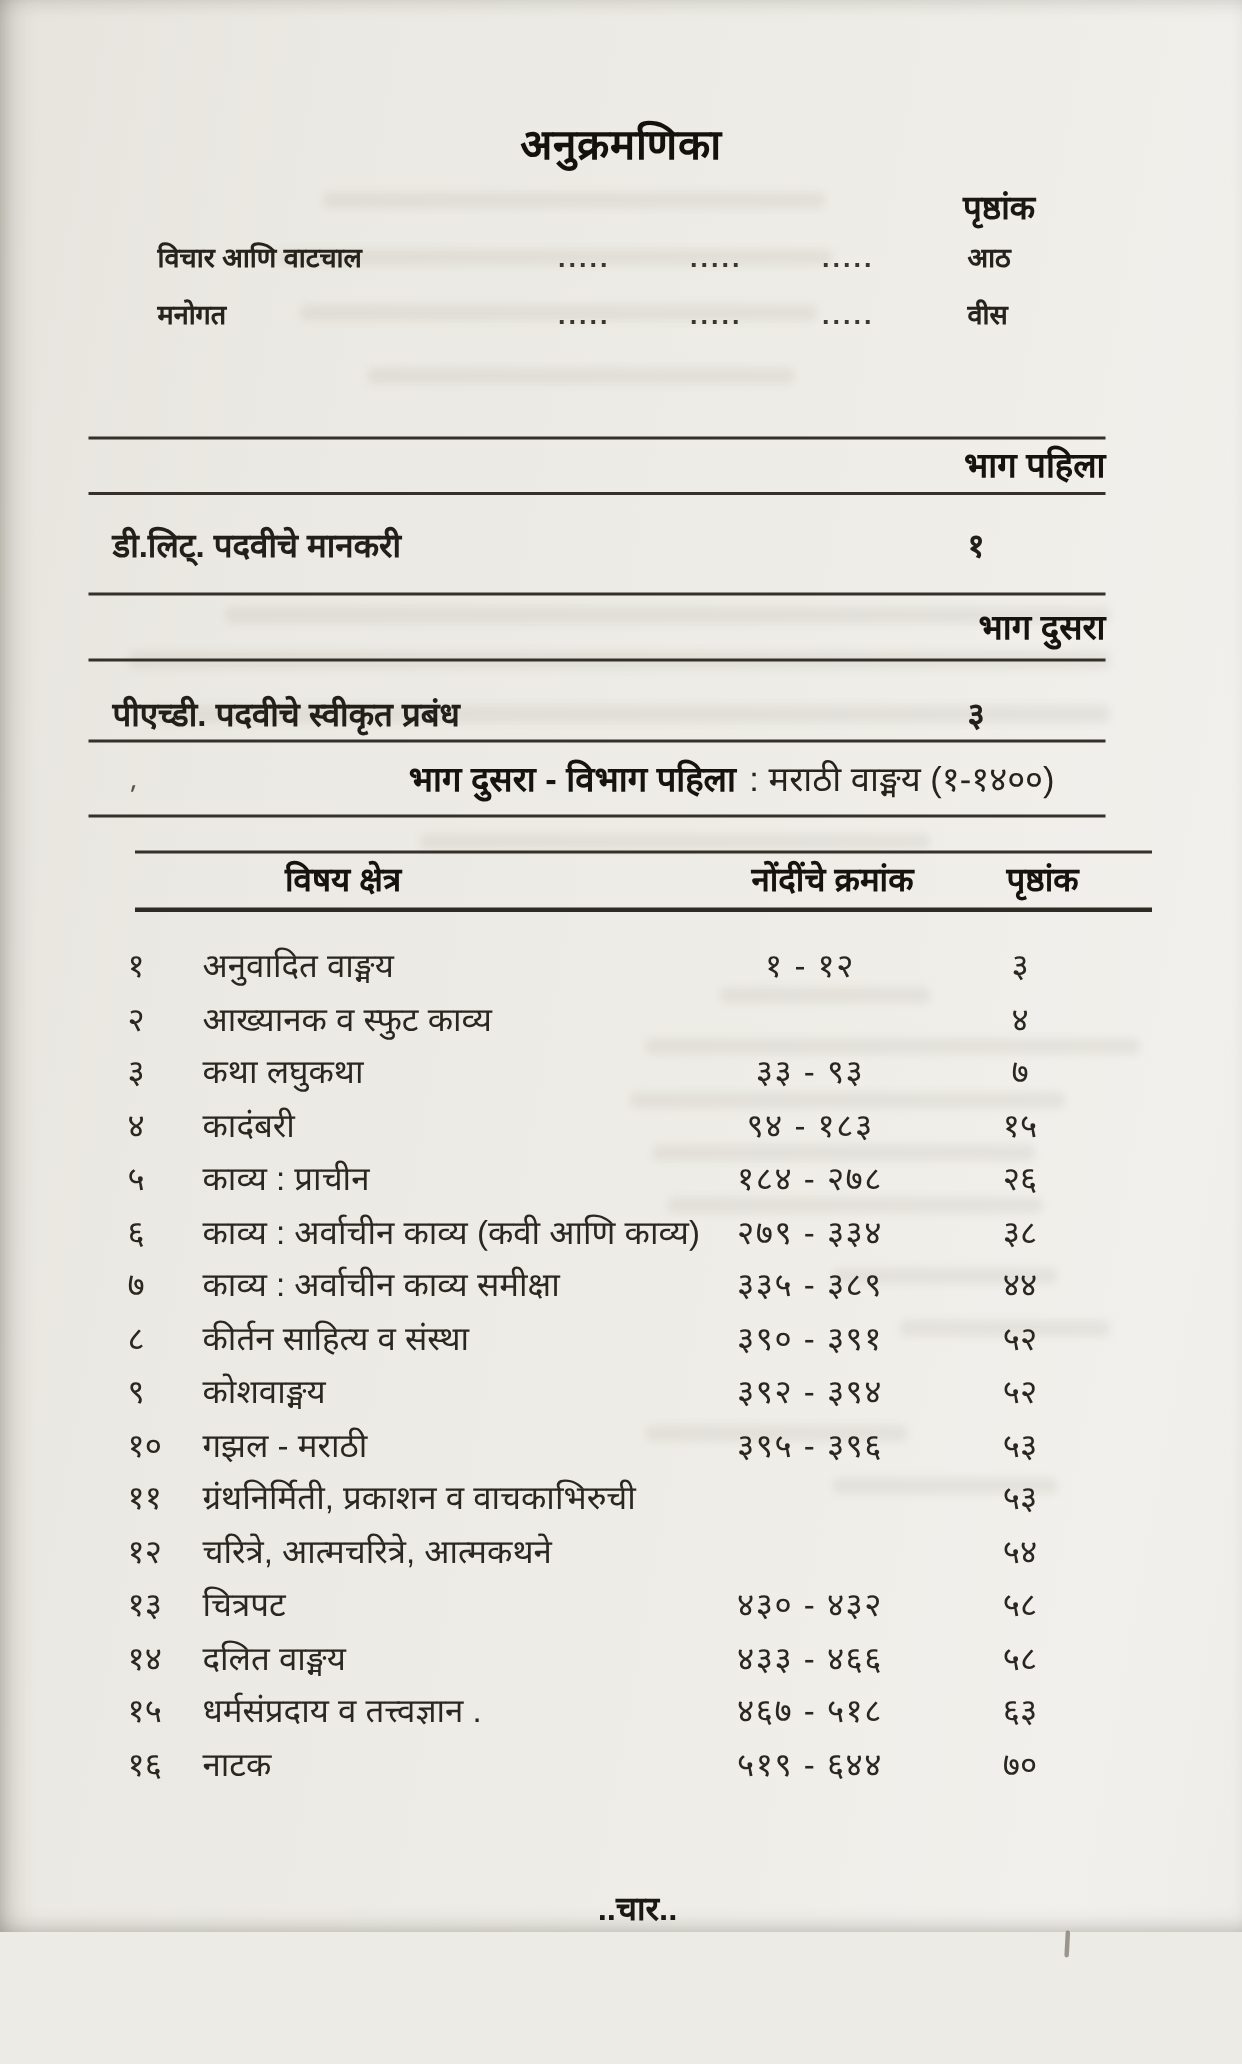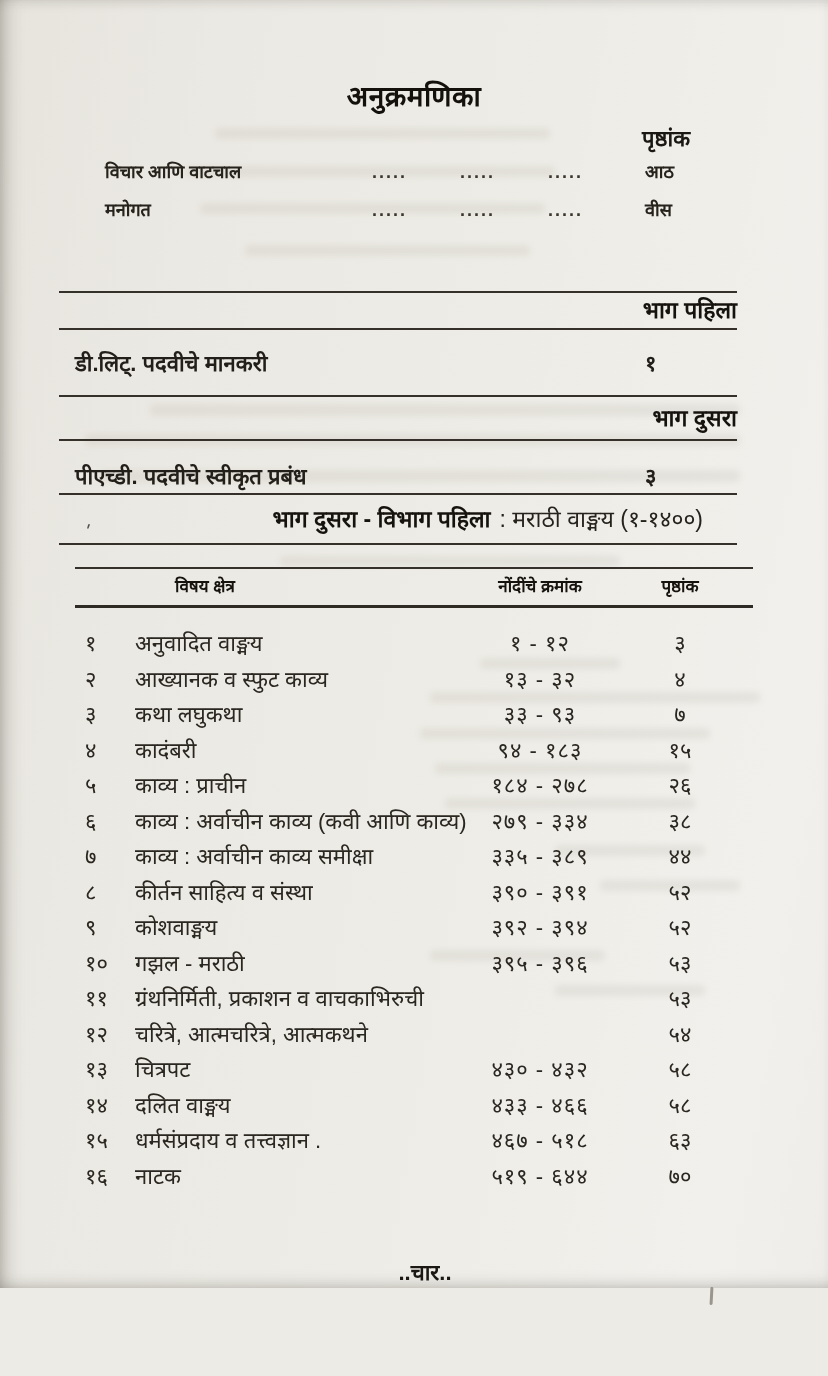--- a/index.html
+++ b/index.html
@@ -49,23 +49,23 @@
   .stray-mark{
     position:absolute;left:26px;top:12px;font-size:20px;font-weight:400;
     color:#55504a;transform:skewX(-18deg);
   }
   .entry-row{position:absolute;left:0;width:828px;height:36px;line-height:36px;font-size:22px;}
   .entry-row.e0{top:346px;}
   .entry-row.e1{top:459px;}
   .entry-label{position:absolute;left:75px;font-weight:600;color:#221e19;white-space:nowrap;}
   .entry-page{position:absolute;left:645px;font-weight:600;color:#221e19;}
   .thead{
-    position:absolute;left:75px;top:567px;width:678px;height:36px;line-height:36px;
+    position:absolute;left:90px;top:567px;width:678px;height:36px;line-height:36px;
     border-top:2px solid #35312a;border-bottom:3px solid #2e2a24;
-    font-size:17px;font-weight:700;color:#16130f;box-sizing:content-box;
+    font-size:22px;font-weight:700;color:#16130f;box-sizing:content-box;
   }
   .th{position:absolute;white-space:nowrap;}
   .th-subject{left:100px;}
   .th-range{left:390px;width:150px;text-align:center;}
   .th-page{left:565px;width:80px;text-align:center;}
   .tbody{position:absolute;left:0;top:626px;width:828px;}
   .trow{position:relative;width:828px;height:35.5px;line-height:35.5px;font-size:22px;color:#2a2620;}
   .td-sr{position:absolute;left:85px;font-weight:500;}
   .td-subject{position:absolute;left:135px;font-weight:400;white-space:nowrap;}
   .td-range{position:absolute;left:465px;width:150px;text-align:center;font-weight:500;letter-spacing:1px;}
@@ -154,21 +154,20 @@
     <div class="trow">
       <span class="td-sr">१</span>
       <span class="td-subject">अनुवादित वाङ्मय</span>
       <span class="td-range">१ - १२</span>
       <span class="td-page">३</span>
     </div>
 
     <div class="trow">
       <span class="td-sr">२</span>
       <span class="td-subject">आख्यानक व स्फुट काव्य</span>
-      <span class="td-range">१३ - ३२</span>
       <span class="td-page">४</span>
     </div>
 
     <div class="trow">
       <span class="td-sr">३</span>
       <span class="td-subject">कथा लघुकथा</span>
       <span class="td-range">३३ - ९३</span>
       <span class="td-page">७</span>
     </div>
 

